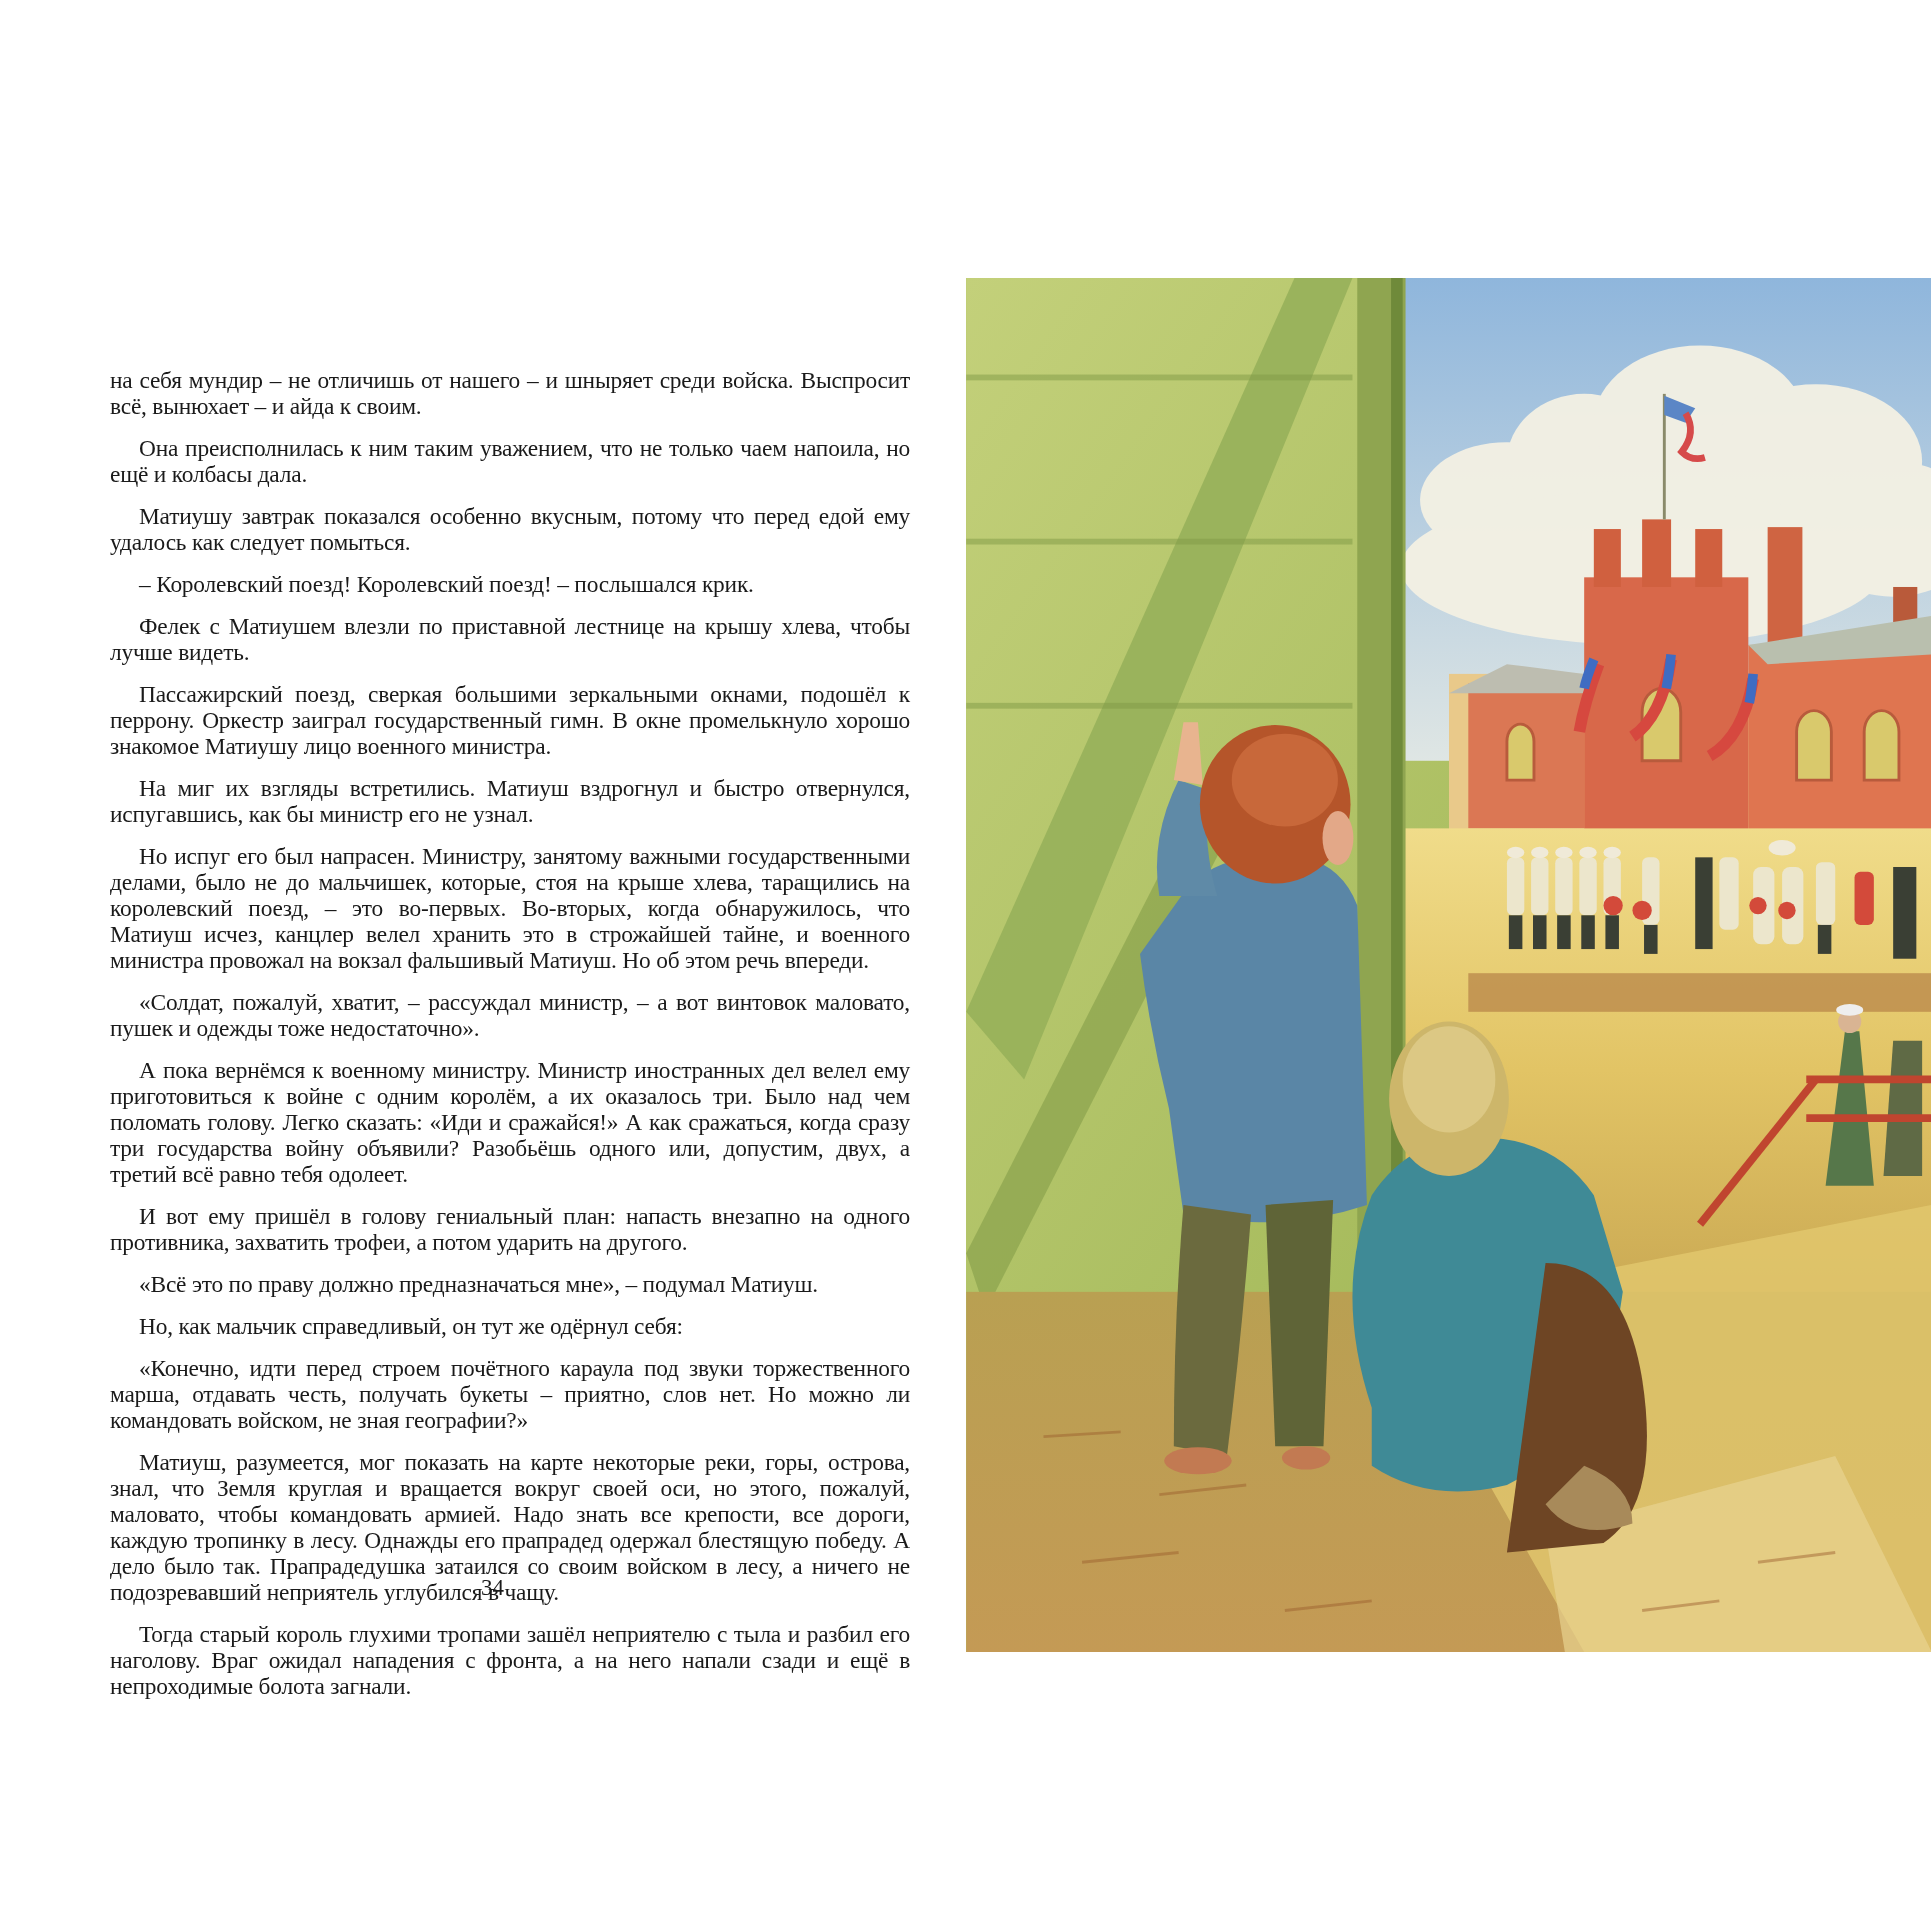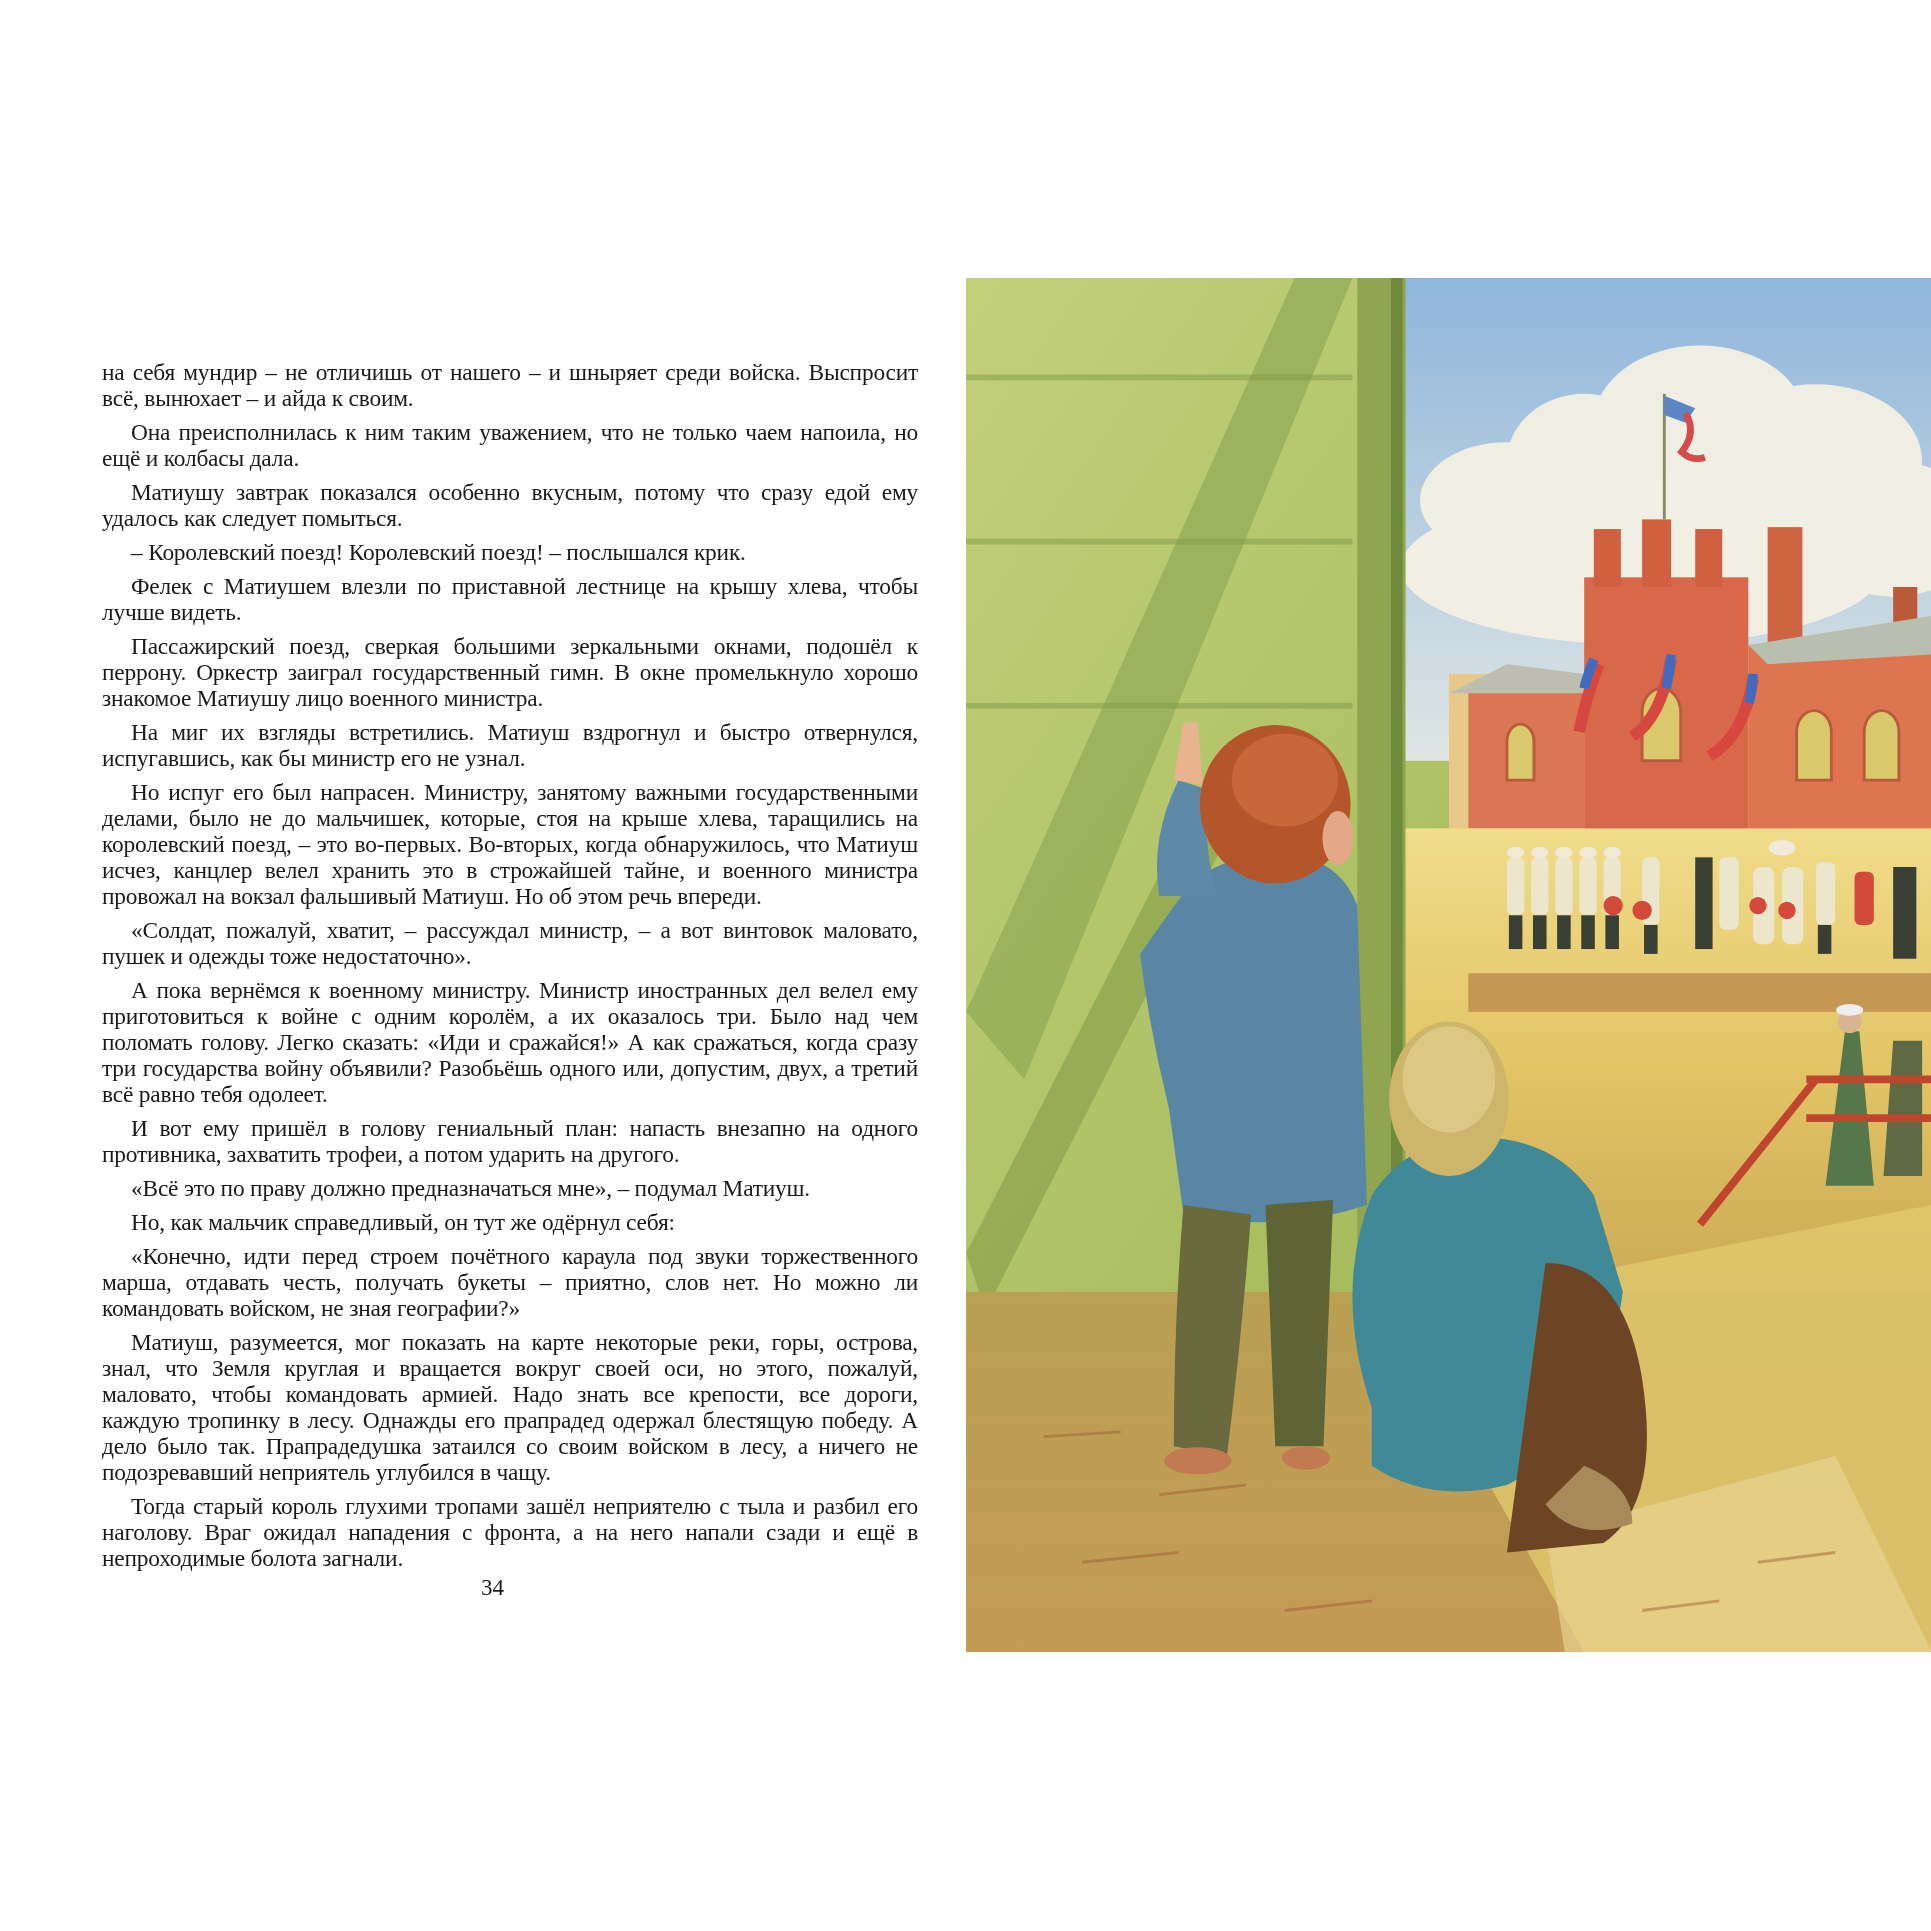--- a/index.html
+++ b/index.html
@@ -3,39 +3,39 @@
 <meta charset="utf-8">
 <style>
   html, body { margin:0; padding:0; background:#ffffff; }
   body { width:1931px; height:1931px; position:relative; overflow:hidden; }
   .text-page {
     position:absolute; left:94px; top:351px; width:832px;
     font-family:"Liberation Serif","DejaVu Serif",serif;
     font-size:23.4px; line-height:26px; color:#1a1a1a;
     letter-spacing:-0.2px;
   }
-  .para { margin:8px; text-align:justify; text-align-last:left; }
+  .para { margin:16px; text-align:justify; text-align-last:left; }
   .para.indent { text-indent:29px; }
   .page-number {
     position:absolute; left:0; top:1575px; width:985px; text-align:center;
     font-family:"Liberation Serif","DejaVu Serif",serif; font-size:23px; color:#1a1a1a;
   }
   .illustration {
     position:absolute; left:966px; top:278px; width:966px; height:1374px; overflow:hidden;
     background:#b7c86a;
   }
   .illustration svg { display:block; width:966px; height:1374px; }
 </style>
 </head>
 <body>
 
 <div class="text-page">
   <p class="para">на себя мундир – не отличишь от нашего – и шныряет среди войска. Выспросит всё, вынюхает – и айда к своим.</p>
   <p class="para indent">Она преисполнилась к ним таким уважением, что не только чаем напоила, но ещё и колбасы дала.</p>
-  <p class="para indent">Матиушу завтрак показался особенно вкусным, потому что сразу едой ему удалось как следует помыться.</p>
+  <p class="para indent">Матиушу завтрак показался особенно вкусным, потому что перед едой ему удалось как следует помыться.</p>
   <p class="para indent">– Королевский поезд! Королевский поезд! – послышался крик.</p>
   <p class="para indent">Фелек с Матиушем влезли по приставной лестнице на крышу хлева, чтобы лучше видеть.</p>
   <p class="para indent">Пассажирский поезд, сверкая большими зеркальными окнами, подошёл к перрону. Оркестр заиграл государственный гимн. В окне промелькнуло хорошо знакомое Матиушу лицо военного министра.</p>
   <p class="para indent">На миг их взгляды встретились. Матиуш вздрогнул и быстро отвернулся, испугавшись, как бы министр его не узнал.</p>
   <p class="para indent">Но испуг его был напрасен. Министру, занятому важными государственными делами, было не до мальчишек, которые, стоя на крыше хлева, таращились на королевский поезд, – это во-первых. Во-вторых, когда обнаружилось, что Матиуш исчез, канцлер велел хранить это в строжайшей тайне, и военного министра провожал на вокзал фальшивый Матиуш. Но об этом речь впереди.</p>
   <p class="para indent">«Солдат, пожалуй, хватит, – рассуждал министр, – а вот винтовок маловато, пушек и одежды тоже недостаточно».</p>
   <p class="para indent">А пока вернёмся к военному министру. Министр иностранных дел велел ему приготовиться к войне с одним королём, а их оказалось три. Было над чем поломать голову. Легко сказать: «Иди и сражайся!» А как сражаться, когда сразу три государства войну объявили? Разобьёшь одного или, допустим, двух, а третий всё равно тебя одолеет.</p>
   <p class="para indent">И вот ему пришёл в голову гениальный план: напасть внезапно на одного противника, захватить трофеи, а потом ударить на другого.</p>
   <p class="para indent">«Всё это по праву должно предназначаться мне», – подумал Матиуш.</p>
   <p class="para indent">Но, как мальчик справедливый, он тут же одёрнул себя:</p>

